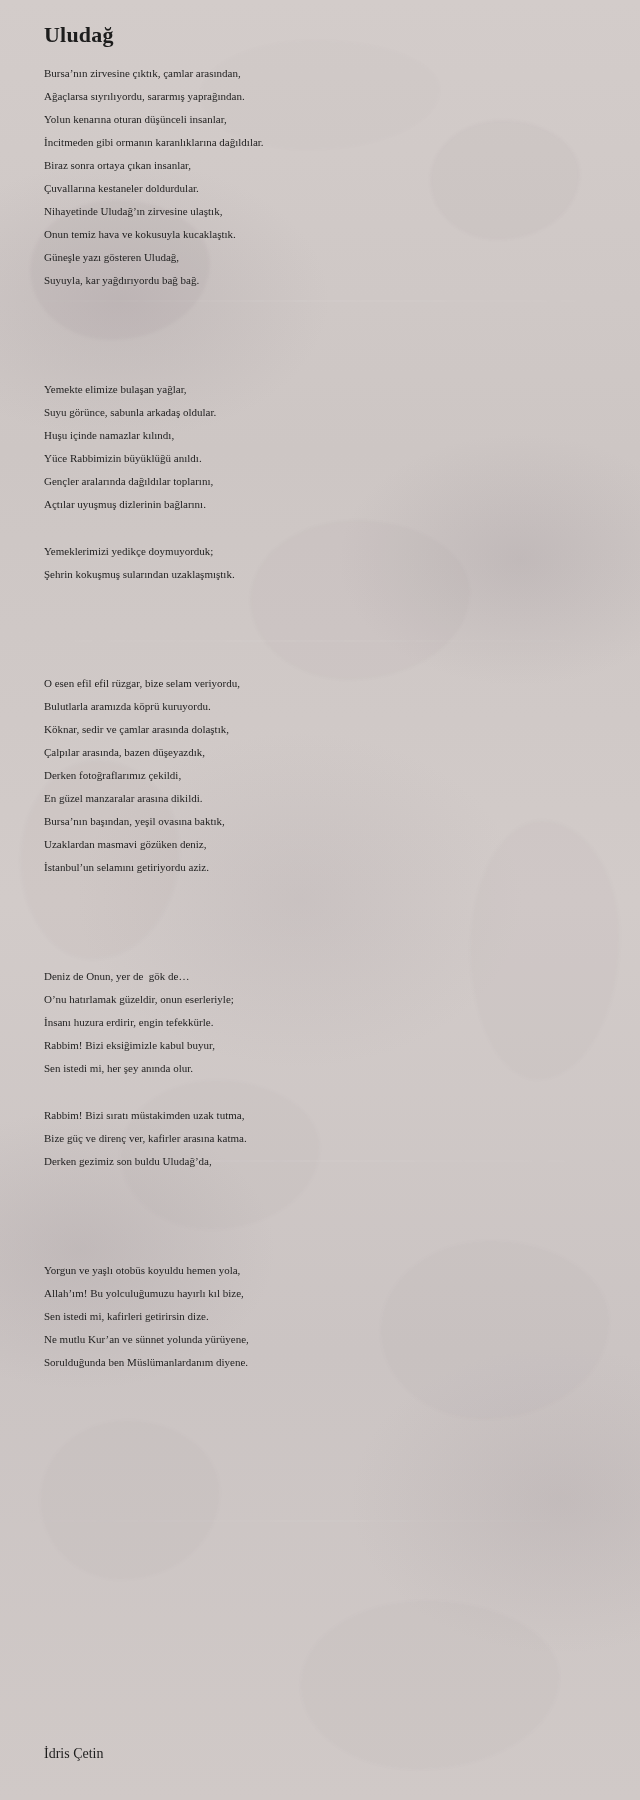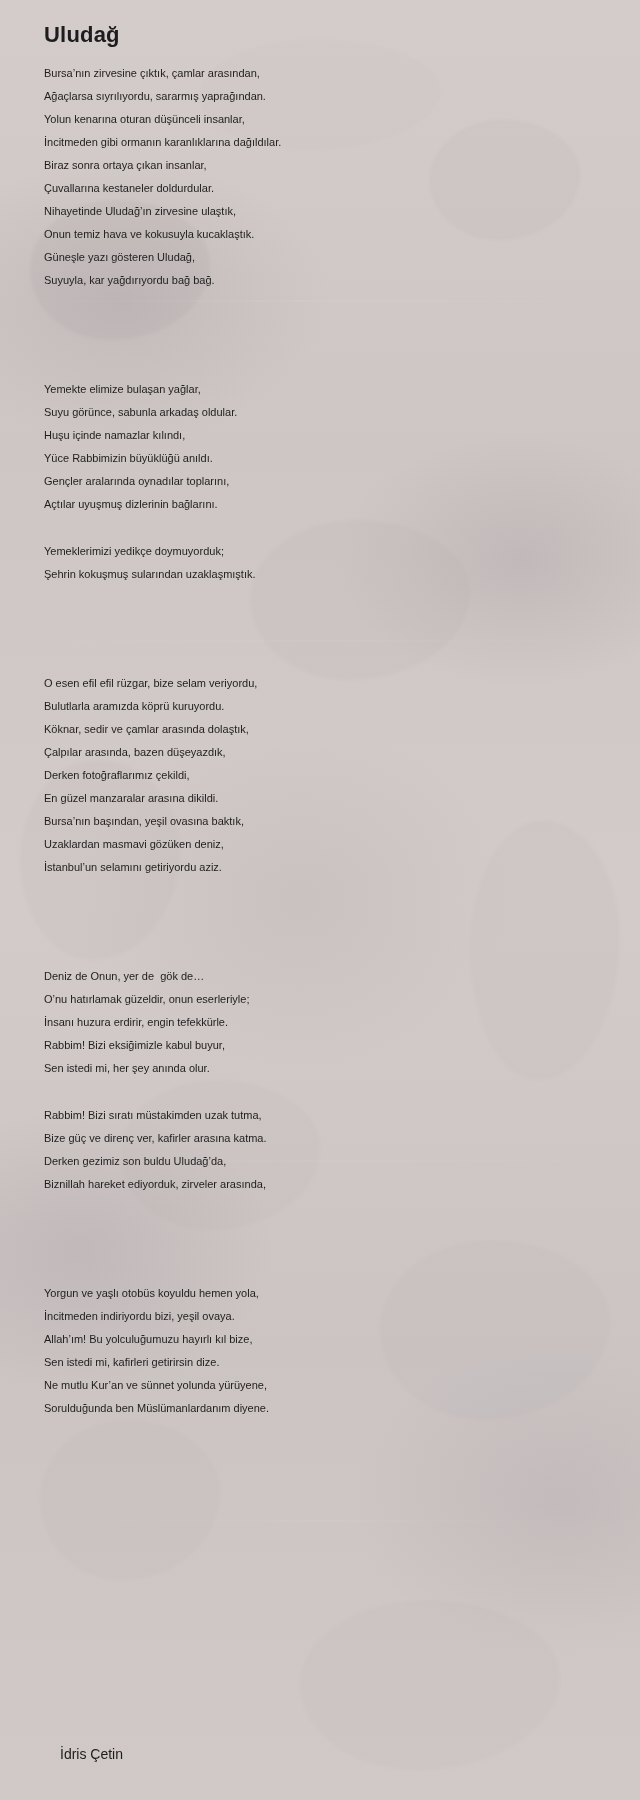--- a/index.html
+++ b/index.html
@@ -18,20 +18,21 @@
     width: 640px;
     height: 1800px;
     background:
       radial-gradient(ellipse 300px 200px at 120px 300px, rgba(150,140,145,0.22), rgba(150,140,145,0) 70%),
       radial-gradient(ellipse 260px 180px at 520px 560px, rgba(140,130,138,0.20), rgba(140,130,138,0) 70%),
       radial-gradient(ellipse 320px 240px at 300px 900px, rgba(160,150,155,0.18), rgba(160,150,155,0) 70%),
       radial-gradient(ellipse 280px 200px at 80px 1250px, rgba(145,135,140,0.20), rgba(145,135,140,0) 70%),
       radial-gradient(ellipse 300px 220px at 560px 1500px, rgba(150,140,145,0.18), rgba(150,140,145,0) 70%),
       linear-gradient(180deg, #d3ccca 0%, #cdc6c4 25%, #d2cbc9 50%, #cbc4c3 75%, #d0c9c7 100%);
     overflow: hidden;
+    font-family: Liberation Serif, serif;
   }
   
   .texture {
     position: absolute;
     inset: 0;
     pointer-events: none;
     opacity: 0.55;
   }
   .blot {
     position: absolute;
@@ -63,21 +64,21 @@
   .line {
     font-size: 11px;
     line-height: 23px;
     color: #1e1e1e;
     white-space: pre-wrap;
   }
   .gap-sm { height: 10px; }
   .gap-lg { height: 72px; }
   .author {
     position: absolute;
-    left: 60px;
+    left: 44px;
     top: 1746px;
     font-size: 14px;
     color: #1d1d1d;
     z-index: 2;
   }
 </style>
 </head>
 <body>
 
 <div class="page">
@@ -116,21 +117,21 @@
       <div class="line">Suyuyla, kar yağdırıyordu bağ bağ.</div>
     </div>
 
     <div class="gap-lg"></div>
 
     <div class="stanza">
       <div class="line">Yemekte elimize bulaşan yağlar,</div>
       <div class="line">Suyu görünce, sabunla arkadaş oldular.</div>
       <div class="line">Huşu içinde namazlar kılındı,</div>
       <div class="line">Yüce Rabbimizin büyüklüğü anıldı.</div>
-      <div class="line">Gençler aralarında oynadılar toplarını,</div>
+      <div class="line">Gençler aralarında dağıldılar toplarını,</div>
       <div class="line">Açtılar uyuşmuş dizlerinin bağlarını.</div>
     </div>
 
     <div class="gap-sm"></div>
 
     <div class="stanza">
       <div class="line">Yemeklerimizi yedikçe doymuyorduk;</div>
       <div class="line">Şehrin kokuşmuş sularından uzaklaşmıştık.</div>
     </div>
 
@@ -157,28 +158,26 @@
       <div class="line">Rabbim! Bizi eksiğimizle kabul buyur,</div>
       <div class="line">Sen istedi mi, her şey anında olur.</div>
     </div>
 
     <div class="gap-sm"></div>
 
     <div class="stanza">
       <div class="line">Rabbim! Bizi sıratı müstakimden uzak tutma,</div>
       <div class="line">Bize güç ve direnç ver, kafirler arasına katma.</div>
       <div class="line">Derken gezimiz son buldu Uludağ’da,</div>
-      <div class="line">Biznillah hareket ediyorduk, zirveler arasında,</div>
     </div>
 
     <div class="gap-lg"></div>
 
     <div class="stanza">
       <div class="line">Yorgun ve yaşlı otobüs koyuldu hemen yola,</div>
-      <div class="line">İncitmeden indiriyordu bizi, yeşil ovaya.</div>
       <div class="line">Allah’ım! Bu yolculuğumuzu hayırlı kıl bize,</div>
       <div class="line">Sen istedi mi, kafirleri getirirsin dize.</div>
       <div class="line">Ne mutlu Kur’an ve sünnet yolunda yürüyene,</div>
       <div class="line">Sorulduğunda ben Müslümanlardanım diyene.</div>
     </div>
 
   </div>
 
   <div class="author">İdris Çetin</div>
 

